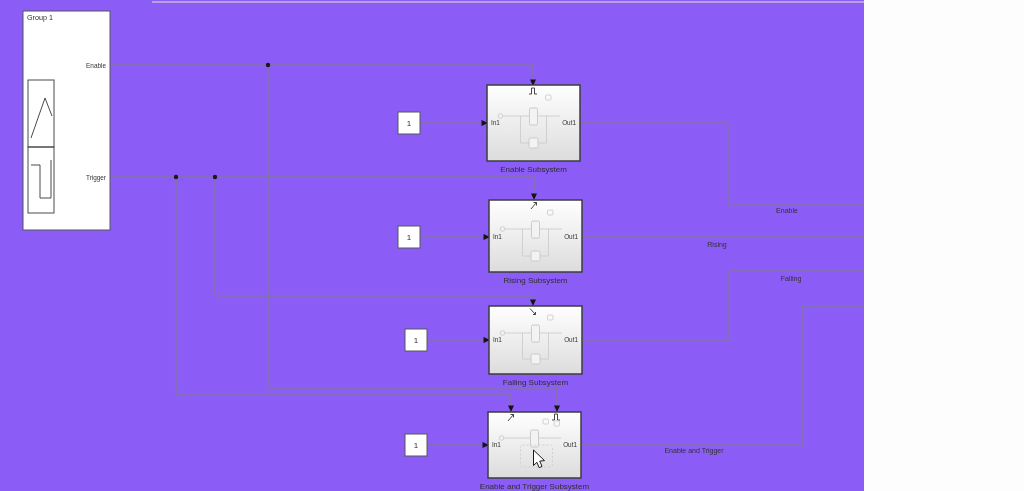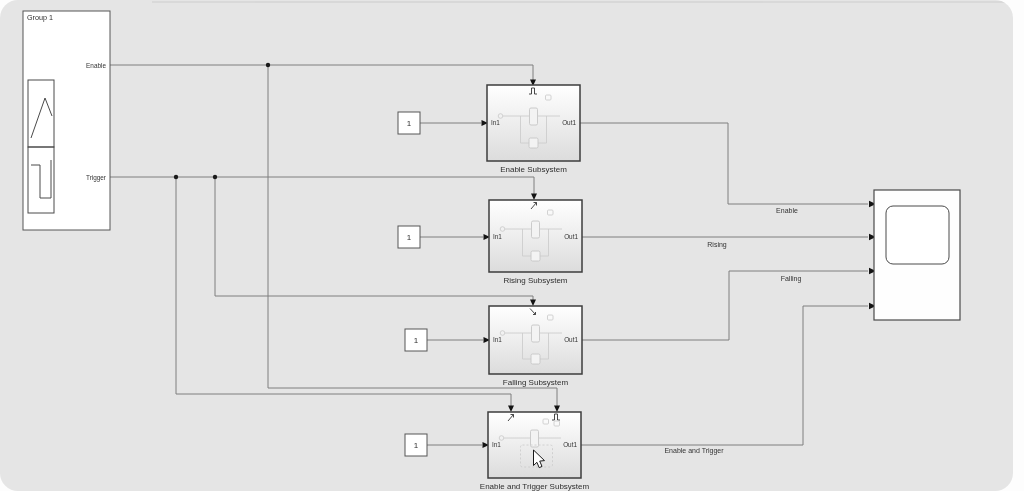--- a/index.html
+++ b/index.html
@@ -1,17 +1,17 @@
 <!DOCTYPE html>
 <html><head>
 <meta charset="utf-8">
 <style>
   html,body{margin:0;padding:0;background:#fdfdfd;}
-  .stage{position:relative;width:1013px;height:491px;background:#e5e5e5;overflow:hidden;
-         font-family:"Liberation Sans",sans-serif;border-radius:18px;}
+  .stage{position:relative;width:864px;height:491px;background:#8b5cf6;overflow:hidden;
+         font-family:"Liberation Sans",sans-serif;}
   svg{display:block;}
   .wire{stroke:#7f7f7f;stroke-width:1;fill:none;}
   .arrow{fill:#141414;stroke:none;}
   .dot{fill:#1a1a1a;stroke:none;}
   .blk{stroke:#3d3d3d;stroke-width:1.5;fill:url(#blkgrad);}
   .thinblk{stroke:#565656;stroke-width:1;fill:#ffffff;}
   .scopeblk{stroke:#4a4a4a;stroke-width:1.2;fill:#fefefe;}
   .lbl{font-size:8px;fill:#2e2e2e;}
   .title-lbl{font-size:7.2px;fill:#2e2e2e;}
   .port-lbl{font-size:6.4px;fill:#333333;}

